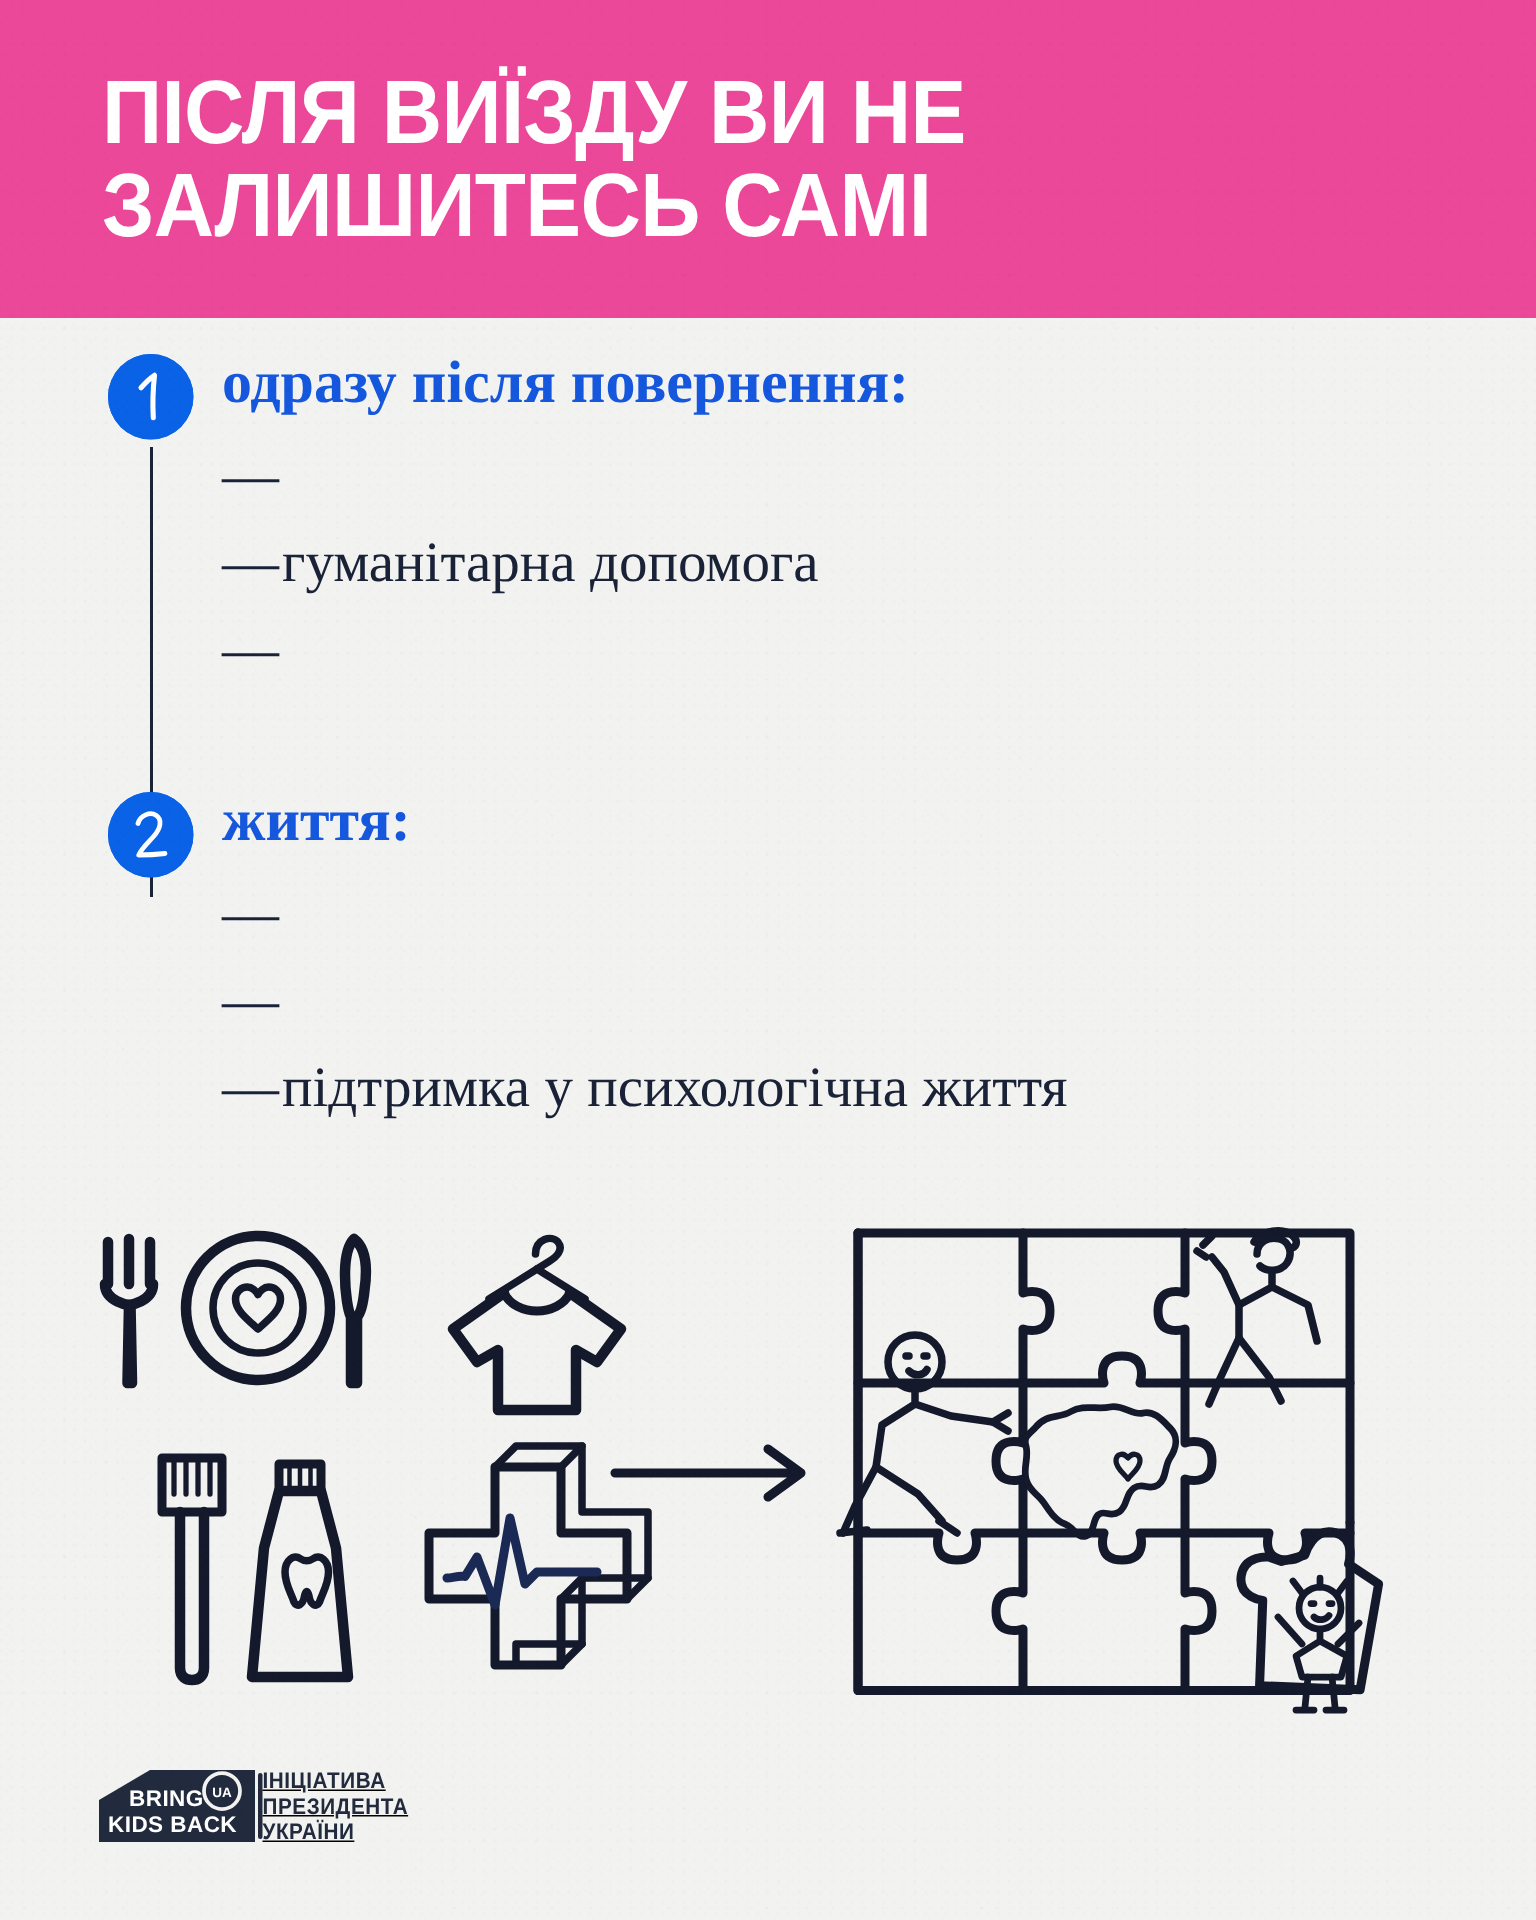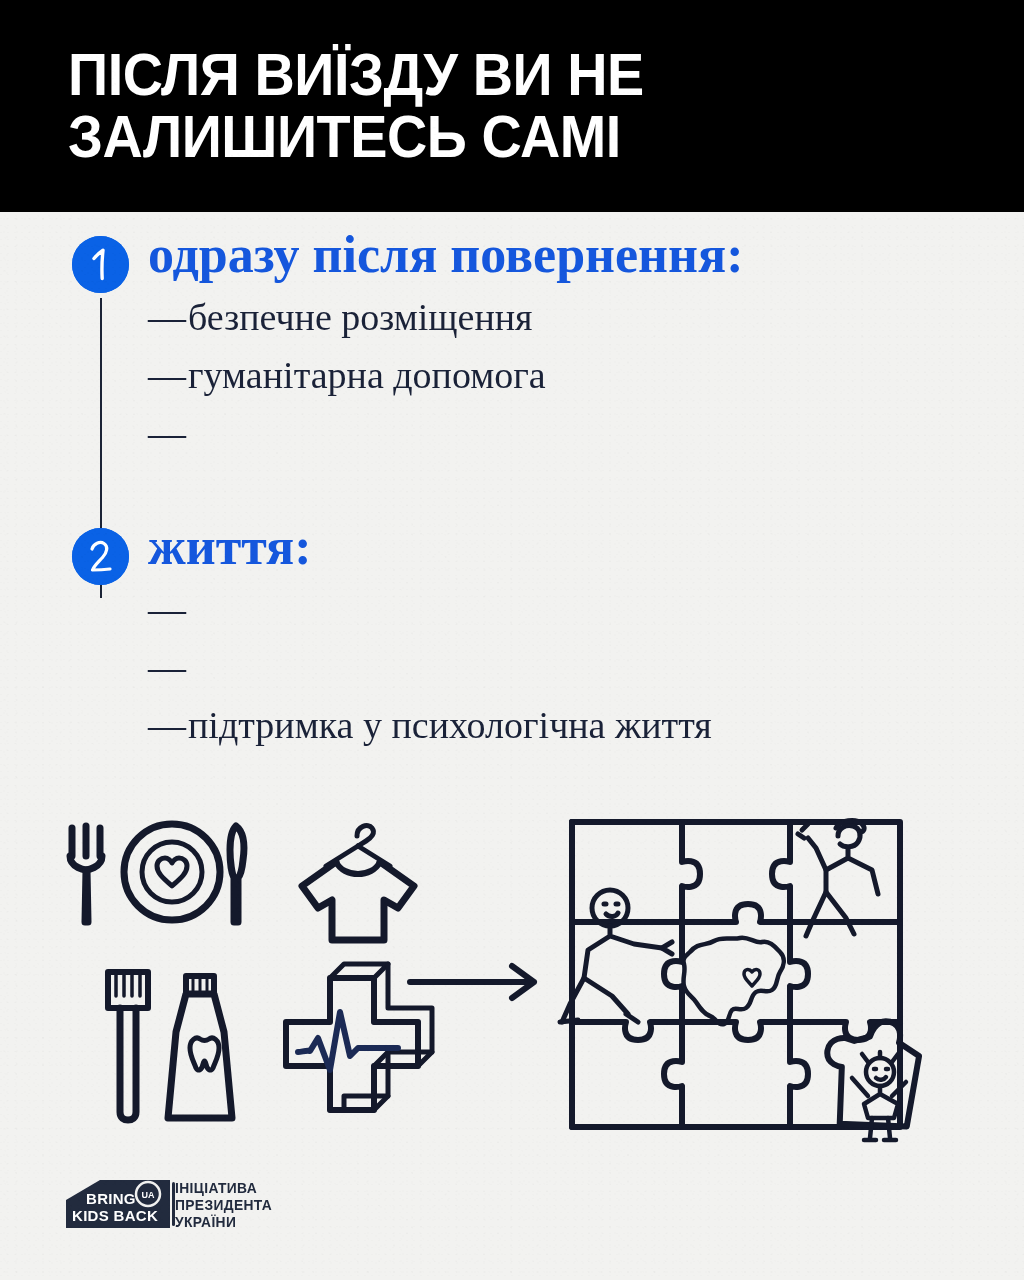--- a/index.html
+++ b/index.html
@@ -30,21 +30,21 @@
       radial-gradient(circle at 31% 84%, rgba(0,0,0,.03) 0 1px, transparent 1px);
     background-size: 7px 7px, 11px 11px, 9px 9px, 13px 13px;
   }
 
   
   .header-band {
     position: absolute;
     left: 0; top: 0;
     width: 1024px;
     height: 212px;
-    background: #000000;
+    background: #ec4899;
   }
   .title {
     position: absolute;
     left: 68px;
     top: 44px;
     width: 880px;
     color: #ffffff;
     font-family: "Liberation Sans Narrow", "Liberation Sans", sans-serif;
     font-weight: 700;
     font-size: 60px;
@@ -89,21 +89,21 @@
   .step-body {
     position: absolute;
     left: 148px;
     top: -4px;
     width: 860px;
   }
   .step-heading {
     color: #1557dd;
     font-family: "Liberation Serif", serif;
     font-weight: 700;
-    font-size: 52px;
+    font-size: 40px;
     line-height: 46px;
     margin: 0 0 10px 0;
     white-space: nowrap;
   }
   .step-list {
     list-style: none;
     margin: 0;
     padding: 0;
   }
   .step-list li {
@@ -132,20 +132,21 @@
   }
   .illustration svg { display: block; }
 
   
   .footer {
     position: absolute;
     left: 64px;
     top: 1178px;
     display: flex;
     align-items: center;
+    text-decoration: underline;
   }
   .logo-badge { position: relative; width: 108px; height: 52px; }
   .logo-divider {
     width: 3px;
     height: 44px;
     background: #222b3e;
     border-radius: 2px;
   }
   .footer-lines {
     color: #222b3e;
@@ -180,21 +181,20 @@
         <svg width="57" height="57" viewBox="0 0 57 57" aria-hidden="true">
           <circle cx="28.5" cy="28.5" r="28.5" fill="#0a62e6"></circle>
           <path d="M22 22.5 C25.5 18.5 29 15.5 31 14.2 C30.2 21.5 29.6 32 30.2 42.5" fill="none" stroke="#ffffff" stroke-width="3.4" stroke-linecap="round" stroke-linejoin="round"></path>
         </svg>
       </div>
       <div class="step-body">
         <p class="step-heading">одразу після повернення:</p>
         <ul class="step-list">
           <li>
             <span class="dash">—</span>
-            <span>безпечне розміщення</span>
           </li>
           <li>
             <span class="dash">—</span>
             <span>гуманітарна допомога</span>
           </li>
           <li>
             <span class="dash">—</span>
           </li>
         </ul>
       </div>

